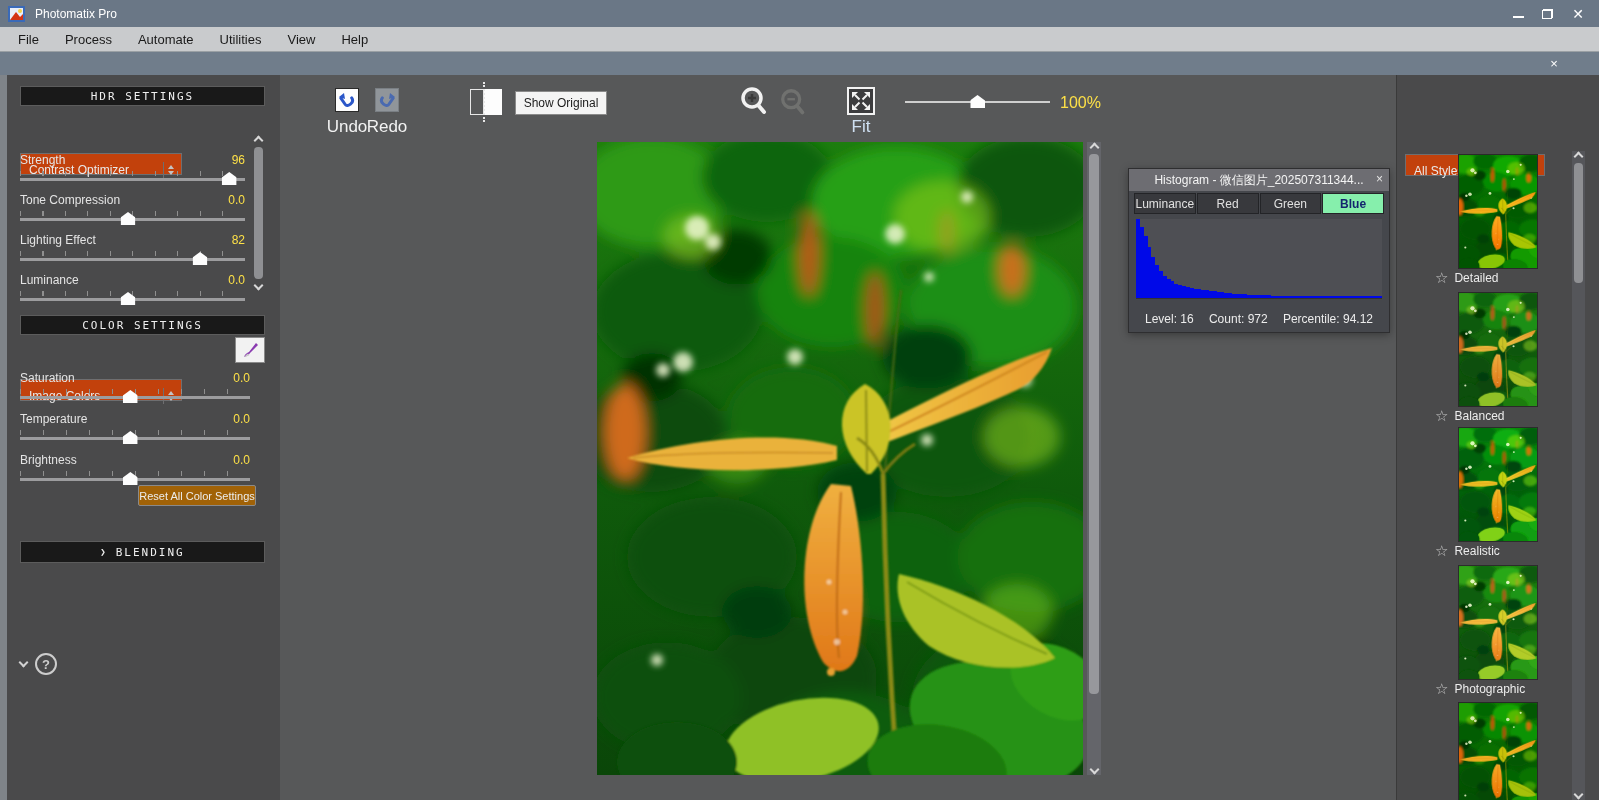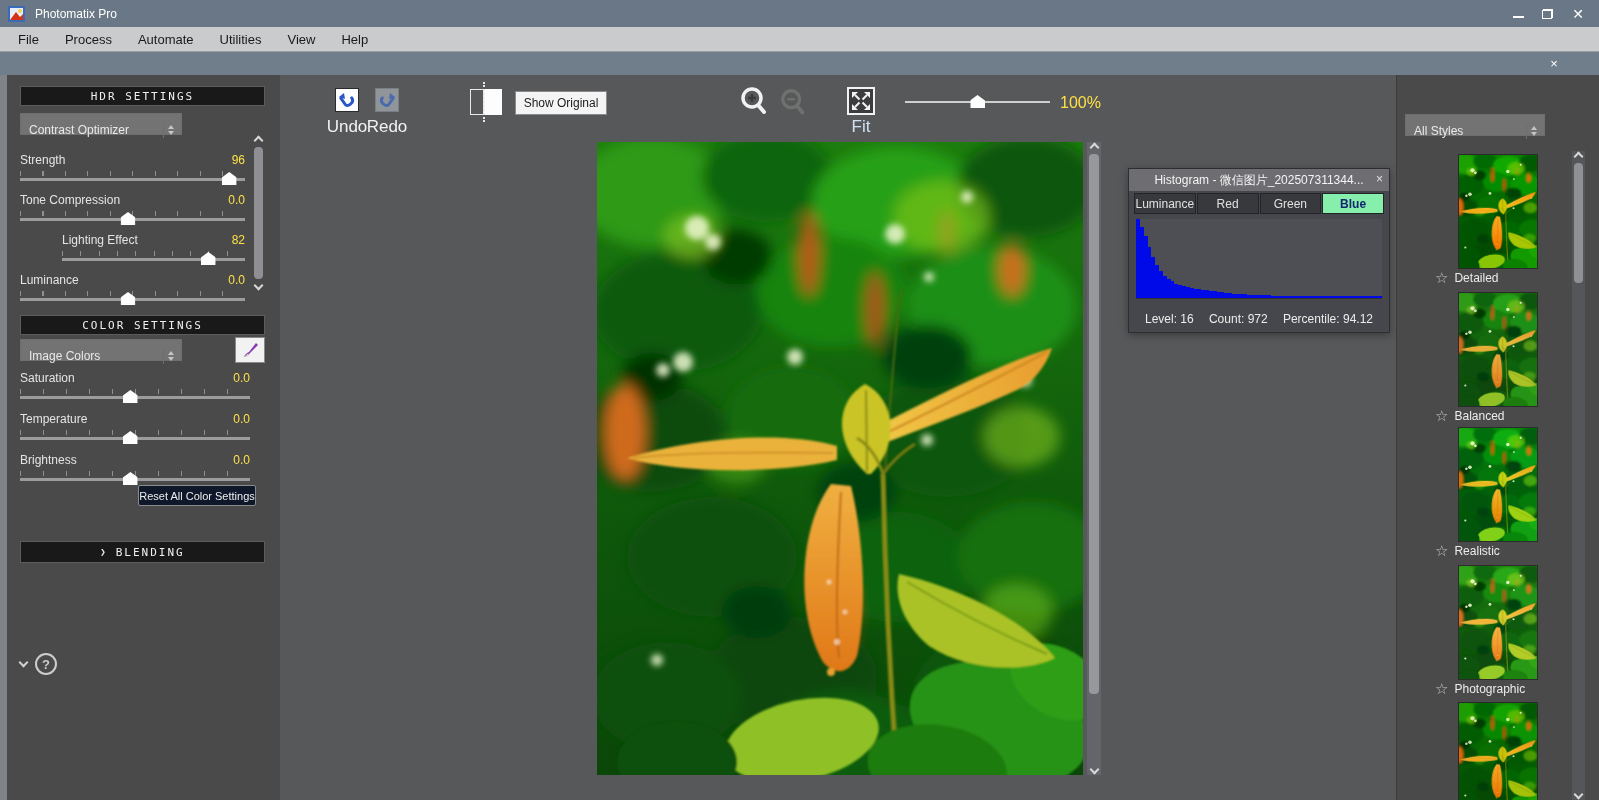--- a/index.html
+++ b/index.html
@@ -29,22 +29,22 @@
   .docbar-close{position:absolute;right:38px;top:4px;color:#fff;font-size:13px;width:14px;text-align:center;}
 
   
   .left-strip{position:absolute;left:0;top:75px;width:7px;height:725px;background:#7f8489;}
   .left-panel{position:absolute;left:7px;top:75px;width:273px;height:725px;background:#4a4a4b;}
   .lp{position:absolute;left:13px;width:245px;}
 
   .sect-header{background:#191919;border:1px solid #5c5c5c;color:#f0f0f0;height:20px;
                display:flex;align-items:center;justify-content:center;
                font-family:"DejaVu Sans Mono",monospace;font-size:11px;letter-spacing:2px;}
-  .dd{background:#737373;border:1px solid #6e6e70;color:#e9e9e9;height:22px;display:flex;
-      align-items:center;font-size:12px;padding:12px 4px 0 8px;}
+  .dd{background:#c2410c;border:1px solid #6e6e70;color:#e9e9e9;height:22px;display:flex;
+      align-items:center;font-size:12px;padding:12px 4px 0 8px;margin-top:40px;}
   .dd .dd-val{flex:1;white-space:nowrap;overflow:hidden;}
   .dd-spin{width:14px;height:16px;border-left:1px solid #6e6e70;display:flex;flex-direction:column;
            align-items:center;justify-content:center;gap:2px;margin-left:4px;}
   .tri-up{width:0;height:0;border-left:3px solid transparent;border-right:3px solid transparent;border-bottom:4px solid #c4c4c4;}
   .tri-dn{width:0;height:0;border-left:3px solid transparent;border-right:3px solid transparent;border-top:4px solid #c4c4c4;}
 
   .srow{position:relative;}
   .srow-top{display:flex;justify-content:space-between;color:#e4e4e4;font-size:12px;height:14px;}
   .svalue{color:#fde047;}
   .ticks{height:5px;margin-top:4px;
@@ -52,21 +52,21 @@
   .strack{position:relative;height:3px;background:#9c9c9e;margin-top:2px;}
   .sthumb{position:absolute;top:-6px;width:15px;height:13px;background:#fdfdfd;
           clip-path:polygon(50% 0,100% 42%,100% 100%,0 100%,0 42%);transform:translateX(-50%);}
 
   .mini-scroll{position:absolute;background:#4a4a4b;display:flex;flex-direction:column;align-items:center;}
   .chev{width:7px;height:7px;border-left:2px solid #d8d8d8;border-top:2px solid #d8d8d8;}
   .chev-up{transform:rotate(45deg);}
   .chev-dn{transform:rotate(225deg);}
   .mini-thumb{width:9px;background:#8f9093;border-radius:4px;margin:3px 0;flex:1;}
 
-  .btn-dark{background:#0f172a;border:1px solid #8a8a8a;color:#ececec;font-size:11px;
+  .btn-dark{background:#a16207;border:1px solid #8a8a8a;color:#ececec;font-size:11px;
             display:flex;align-items:center;justify-content:center;border-radius:2px;}
 
   .preset-row{display:flex;align-items:center;color:#ececec;font-size:13px;}
   .help-icons{display:flex;align-items:center;gap:8px;color:#d2d2d2;}
   .qmark{width:22px;height:22px;border:2px solid #cdcdcd;border-radius:50%;display:flex;align-items:center;
          justify-content:center;font-size:13px;font-weight:bold;color:#cdcdcd;}
   .help-box{background:#939598;color:#141414;font-family:"Liberation Mono",monospace;
             font-size:11.5px;line-height:14.3px;padding:7px 6px 7px 8px;}
 
   
@@ -291,21 +291,21 @@
     <div class="srow" style="margin-top:12px;">
       <div class="srow-top">
           <span>Tone Compression</span>
           <span class="svalue">0.0</span>
         </div>
       <div class="ticks"></div>
       <div class="strack">
           <div class="sthumb" style="left: 48%;"></div>
         </div>
     </div>
-    <div class="srow" style="margin-top:12px;margin-left:42px;">
+    <div class="srow" style="margin-top:12px;">
       <div class="srow-top">
           <span>Lighting Effect</span>
           <span class="svalue">82</span>
         </div>
       <div class="ticks"></div>
       <div class="strack">
           <div class="sthumb" style="left: 80%;"></div>
         </div>
     </div>
     <div class="srow" style="margin-top:12px;">

